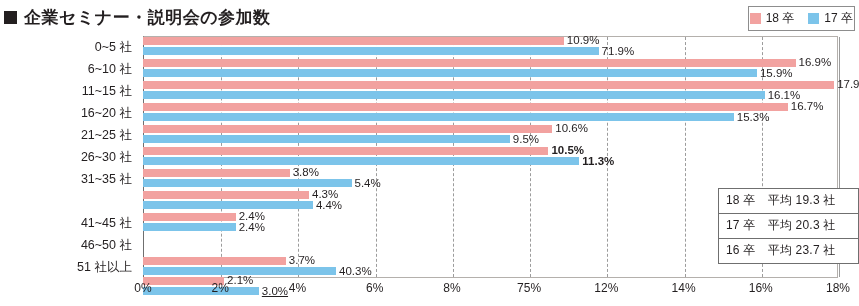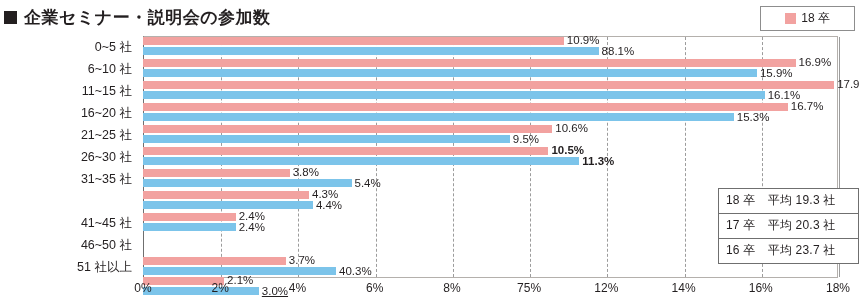--- a/index.html
+++ b/index.html
@@ -39,27 +39,26 @@
     white-space: nowrap;
   }
 
   
   #legend-box {
     position: absolute;
     right: 4px;
     top: 6px;
     border: 1px solid #8d8d8d;
     background: #ffffff;
-    padding: 3px 24px;
+    padding: 3px 1px;
     display: flex;
     align-items: center;
     gap: 14px;
     height: 17px;
     box-sizing: content-box;
-    flex-direction: column;
   }
   .legend-entry {
     display: flex;
     align-items: center;
     gap: 5px;
     font-size: 12px;
     color: #231f20;
     white-space: nowrap;
   }
   .legend-swatch {
@@ -216,21 +215,21 @@
     <div class="ycat" style="top: 179px;">41~45 社</div>
     <div class="ycat" style="top: 201px;">46~50 社</div>
     <div class="ycat" style="top: 223px;">51 社以上</div>
   </div>
 
 <div id="rows-layer">
     <div class="cat-row" style="top: 0px;">
       <div class="bar pink" title="18 卒 10.9%" style="width: 420.861px; background: rgb(242, 162, 160);"></div>
       <div class="bar-label pink-label" style="left: 423.861px;">10.9%</div>
       <div class="bar blue" title="17 卒 11.8%" style="width: 455.611px; background: rgb(124, 196, 234);"></div>
-      <div class="bar-label blue-label" style="left: 458.611px;">88.1%</div>
+      <div class="bar-label blue-label" style="left: 458.611px;">71.9%</div>
     </div>
     <div class="cat-row" style="top: 22px;">
       <div class="bar pink" title="18 卒 16.9%" style="width: 652.528px; background: rgb(242, 162, 160);"></div>
       <div class="bar-label pink-label" style="left: 655.528px;">16.9%</div>
       <div class="bar blue" title="17 卒 15.9%" style="width: 613.917px; background: rgb(124, 196, 234);"></div>
       <div class="bar-label blue-label" style="left: 616.917px;">15.9%</div>
     </div>
     <div class="cat-row" style="top: 44px;">
       <div class="bar pink" title="18 卒 17.9%" style="width: 691.139px; background: rgb(242, 162, 160);"></div>
       <div class="bar-label pink-label" style="left: 694.139px;">17.9%</div>

